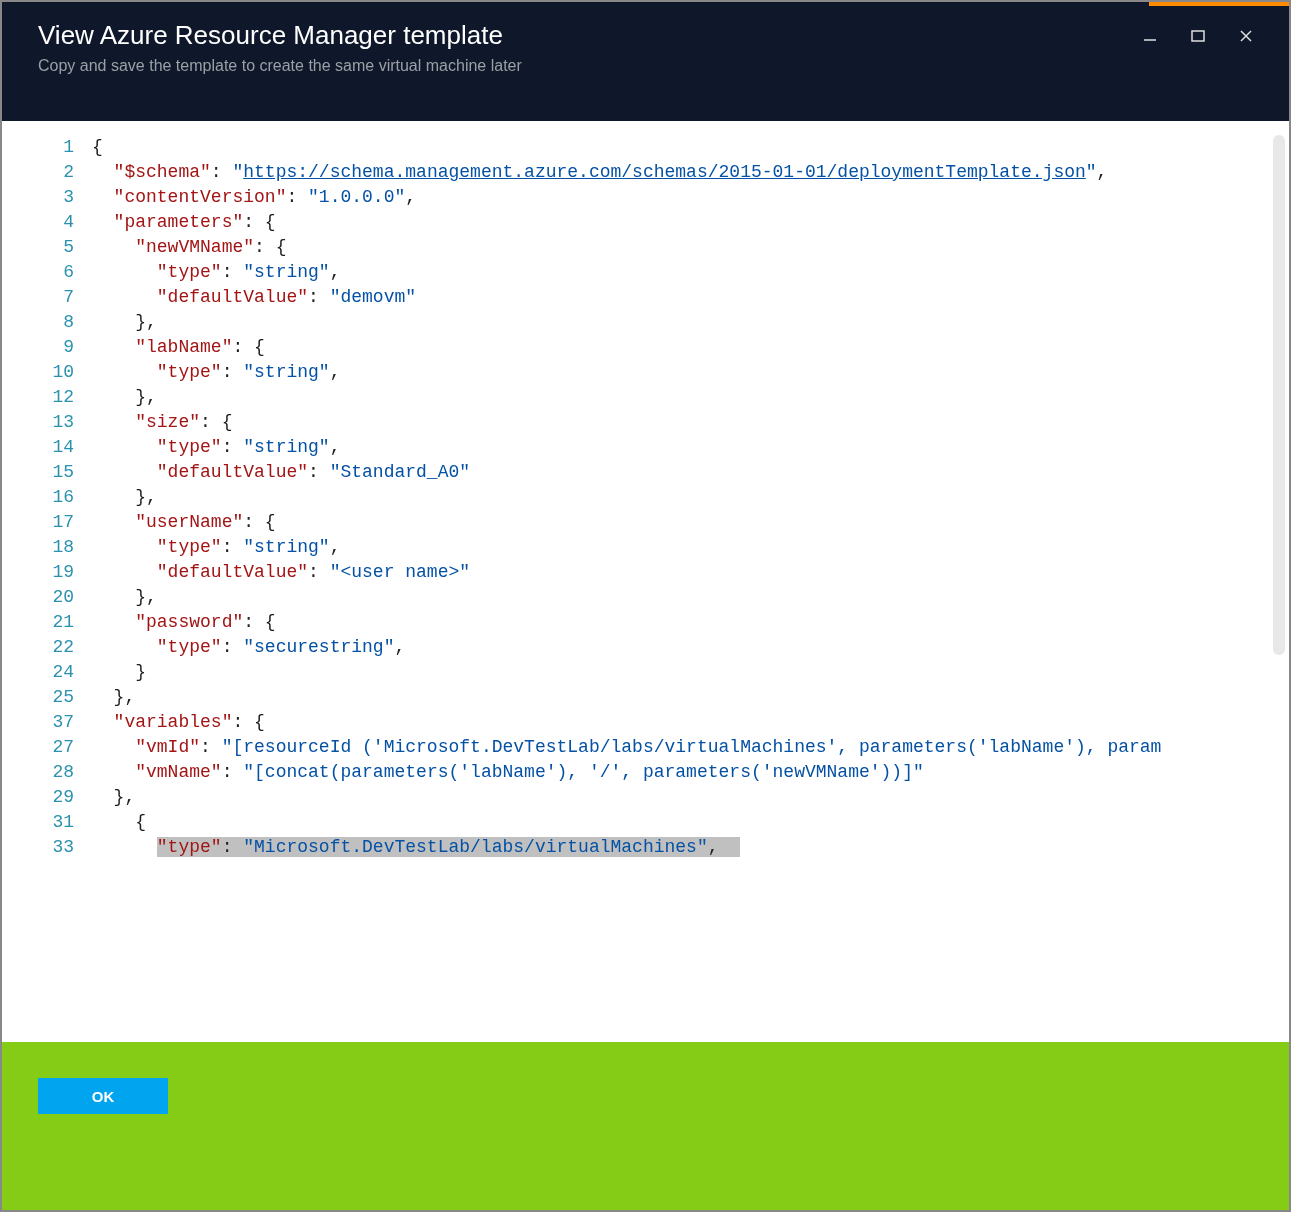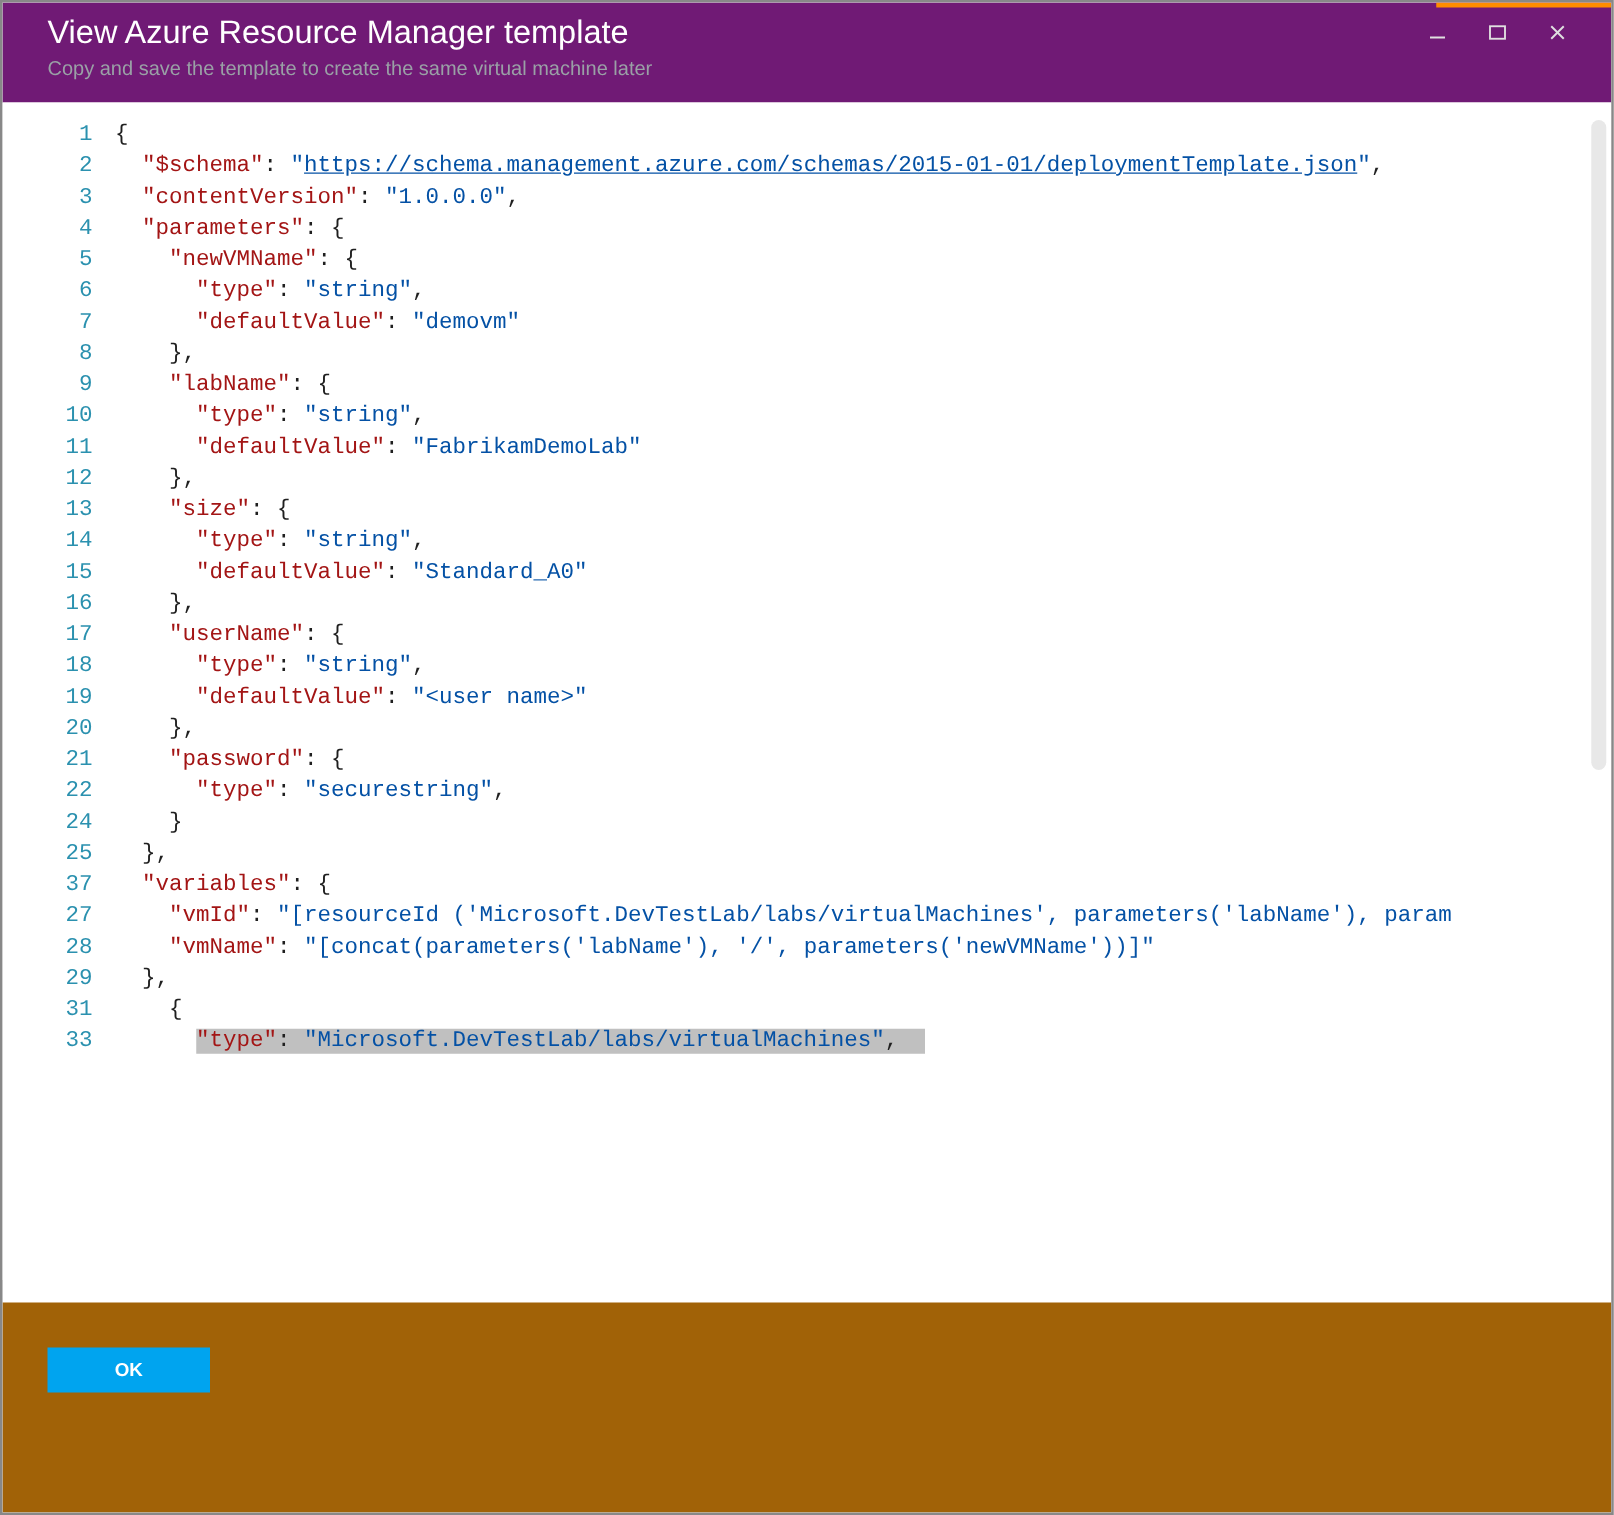--- a/index.html
+++ b/index.html
@@ -6,25 +6,25 @@
     body {
       font-family: "Segoe UI", Tahoma, sans-serif;
       background: #fff;
       width: 1291px;
       height: 1212px;
       overflow: hidden;
       border: 2px solid #888;
       position: relative;
     }
     .title-bar {
-      background: #701a75;
-      height: 80px;
+      background: #0f172a;
+      height: 119px;
       display: flex;
       align-items: flex-start;
-      padding: 8px 20px 0 36px;
+      padding: 18px 20px 0 36px;
       position: relative;
     }
     .title-bar .orange-strip {
       position:absolute;
       top:0; right:0;
       width:140px; height:4px;
       background:#ff8c00;
     }
     .title-text { color: #fff; flex:1; }
     .title-text h1 {
@@ -88,21 +88,21 @@
     .tok-str  { color: #0451a5; }
     .tok-link { color: #0451a5; text-decoration: underline; }
     .hl-yellow { background: #ffff00; }
     .hl-gray   { background: #c0c0c0; }
 
     .footer {
       position:absolute;
       left:0; right:0; bottom:0;
       height: 168px;
       padding: 36px;
-      background:#a16207;
+      background:#84cc16;
     }
     .ok-btn {
       background: #00a4ef;
       color: #fff;
       border: none;
       width: 130px;
       height: 36px;
       font-size: 15px;
       font-weight:600;
       cursor: pointer;
@@ -143,21 +143,20 @@
       <div class="code-line"><span class="gutter">1</span><span class="code-content"><span class="tok-punc">{</span></span></div>
       <div class="code-line"><span class="gutter">2</span><span class="code-content"><span class="tok-punc">  </span><span class="tok-key">"$schema"</span><span class="tok-punc">: </span><span class="tok-str">"</span><span class="tok-link">https://schema.management.azure.com/schemas/2015-01-01/deploymentTemplate.json</span><span class="tok-str">"</span><span class="tok-punc">,</span></span></div>
       <div class="code-line"><span class="gutter">3</span><span class="code-content"><span class="tok-punc">  </span><span class="tok-key">"contentVersion"</span><span class="tok-punc">: </span><span class="tok-str">"1.0.0.0"</span><span class="tok-punc">,</span></span></div>
       <div class="code-line"><span class="gutter">4</span><span class="code-content"><span class="tok-punc">  </span><span class="tok-key">"parameters"</span><span class="tok-punc">: {</span></span></div>
       <div class="code-line"><span class="gutter">5</span><span class="code-content"><span class="tok-punc">    </span><span class="tok-key">"newVMName"</span><span class="tok-punc">: {</span></span></div>
       <div class="code-line"><span class="gutter">6</span><span class="code-content"><span class="tok-punc">      </span><span class="tok-key">"type"</span><span class="tok-punc">: </span><span class="tok-str">"string"</span><span class="tok-punc">,</span></span></div>
       <div class="code-line"><span class="gutter">7</span><span class="code-content"><span class="tok-punc">      </span><span class="tok-key">"defaultValue"</span><span class="tok-punc">: </span><span class="tok-str">"demovm"</span></span></div>
       <div class="code-line"><span class="gutter">8</span><span class="code-content"><span class="tok-punc">    },</span></span></div>
       <div class="code-line"><span class="gutter">9</span><span class="code-content"><span class="tok-punc">    </span><span class="tok-key">"labName"</span><span class="tok-punc">: {</span></span></div>
       <div class="code-line"><span class="gutter">10</span><span class="code-content"><span class="tok-punc">      </span><span class="tok-key">"type"</span><span class="tok-punc">: </span><span class="tok-str">"string"</span><span class="tok-punc">,</span></span></div>
-      <div class="code-line"><span class="gutter">11</span><span class="code-content"><span class="tok-punc">      </span><span class="tok-key">"defaultValue"</span><span class="tok-punc">: </span><span class="tok-str">"FabrikamDemoLab"</span></span></div>
       <div class="code-line"><span class="gutter">12</span><span class="code-content"><span class="tok-punc">    },</span></span></div>
       <div class="code-line"><span class="gutter">13</span><span class="code-content"><span class="tok-punc">    </span><span class="tok-key">"size"</span><span class="tok-punc">: {</span></span></div>
       <div class="code-line"><span class="gutter">14</span><span class="code-content"><span class="tok-punc">      </span><span class="tok-key">"type"</span><span class="tok-punc">: </span><span class="tok-str">"string"</span><span class="tok-punc">,</span></span></div>
       <div class="code-line"><span class="gutter">15</span><span class="code-content"><span class="tok-punc">      </span><span class="tok-key">"defaultValue"</span><span class="tok-punc">: </span><span class="tok-str">"Standard_A0"</span></span></div>
       <div class="code-line"><span class="gutter">16</span><span class="code-content"><span class="tok-punc">    },</span></span></div>
       <div class="code-line"><span class="gutter">17</span><span class="code-content"><span class="tok-punc">    </span><span class="tok-key">"userName"</span><span class="tok-punc">: {</span></span></div>
       <div class="code-line"><span class="gutter">18</span><span class="code-content"><span class="tok-punc">      </span><span class="tok-key">"type"</span><span class="tok-punc">: </span><span class="tok-str">"string"</span><span class="tok-punc">,</span></span></div>
       <div class="code-line"><span class="gutter">19</span><span class="code-content"><span class="tok-punc">      </span><span class="tok-key">"defaultValue"</span><span class="tok-punc">: </span><span class="tok-str">"&lt;user name&gt;"</span></span></div>
       <div class="code-line"><span class="gutter">20</span><span class="code-content"><span class="tok-punc">    },</span></span></div>
       <div class="code-line"><span class="gutter">21</span><span class="code-content"><span class="tok-punc">    </span><span class="tok-key">"password"</span><span class="tok-punc">: {</span></span></div>

